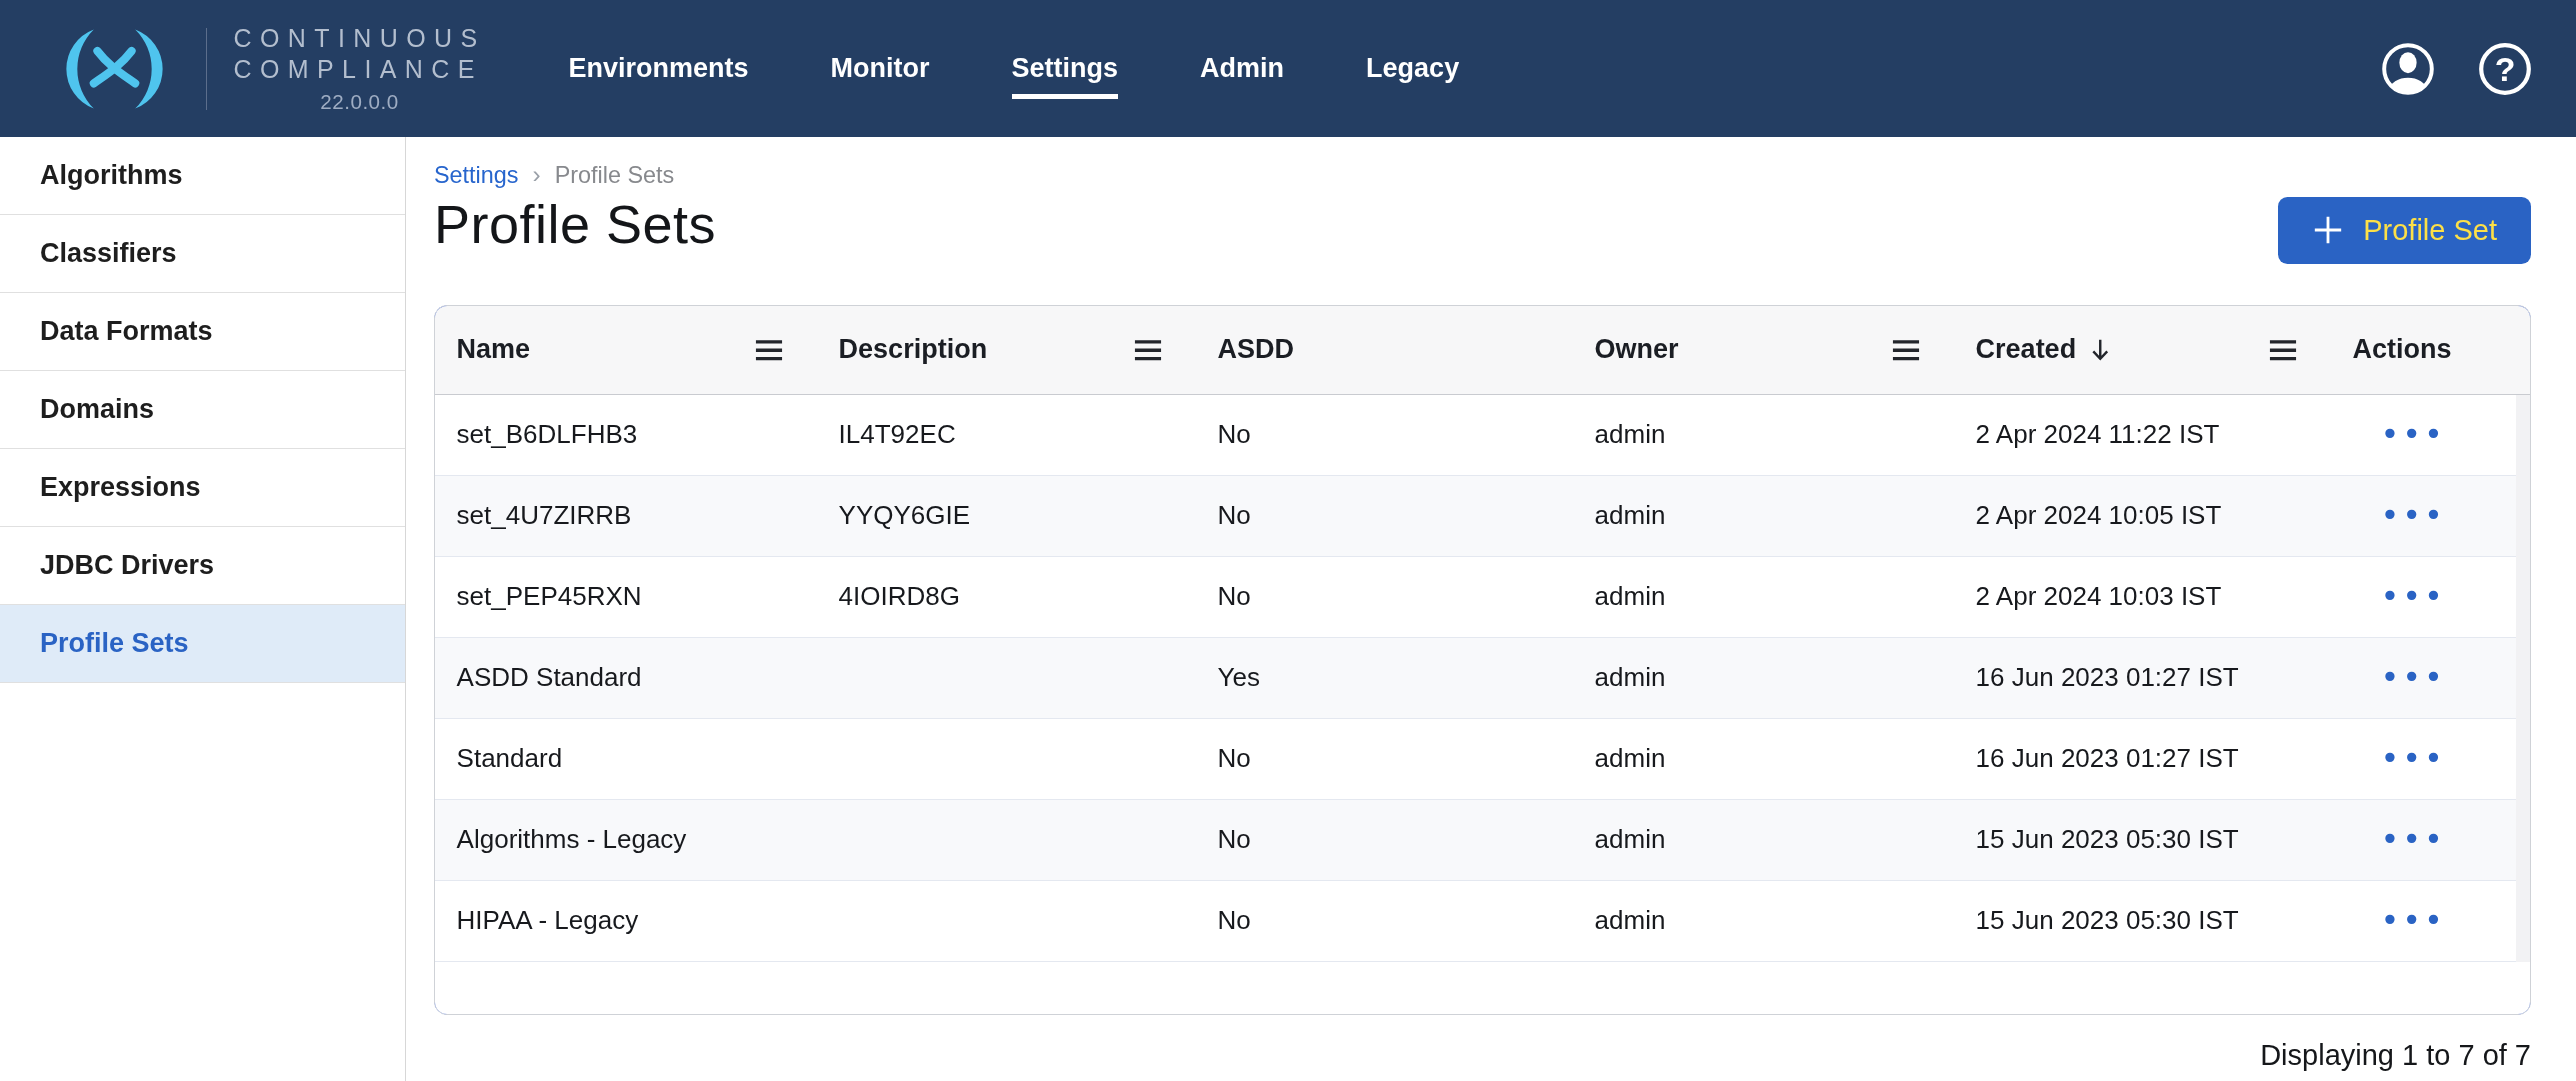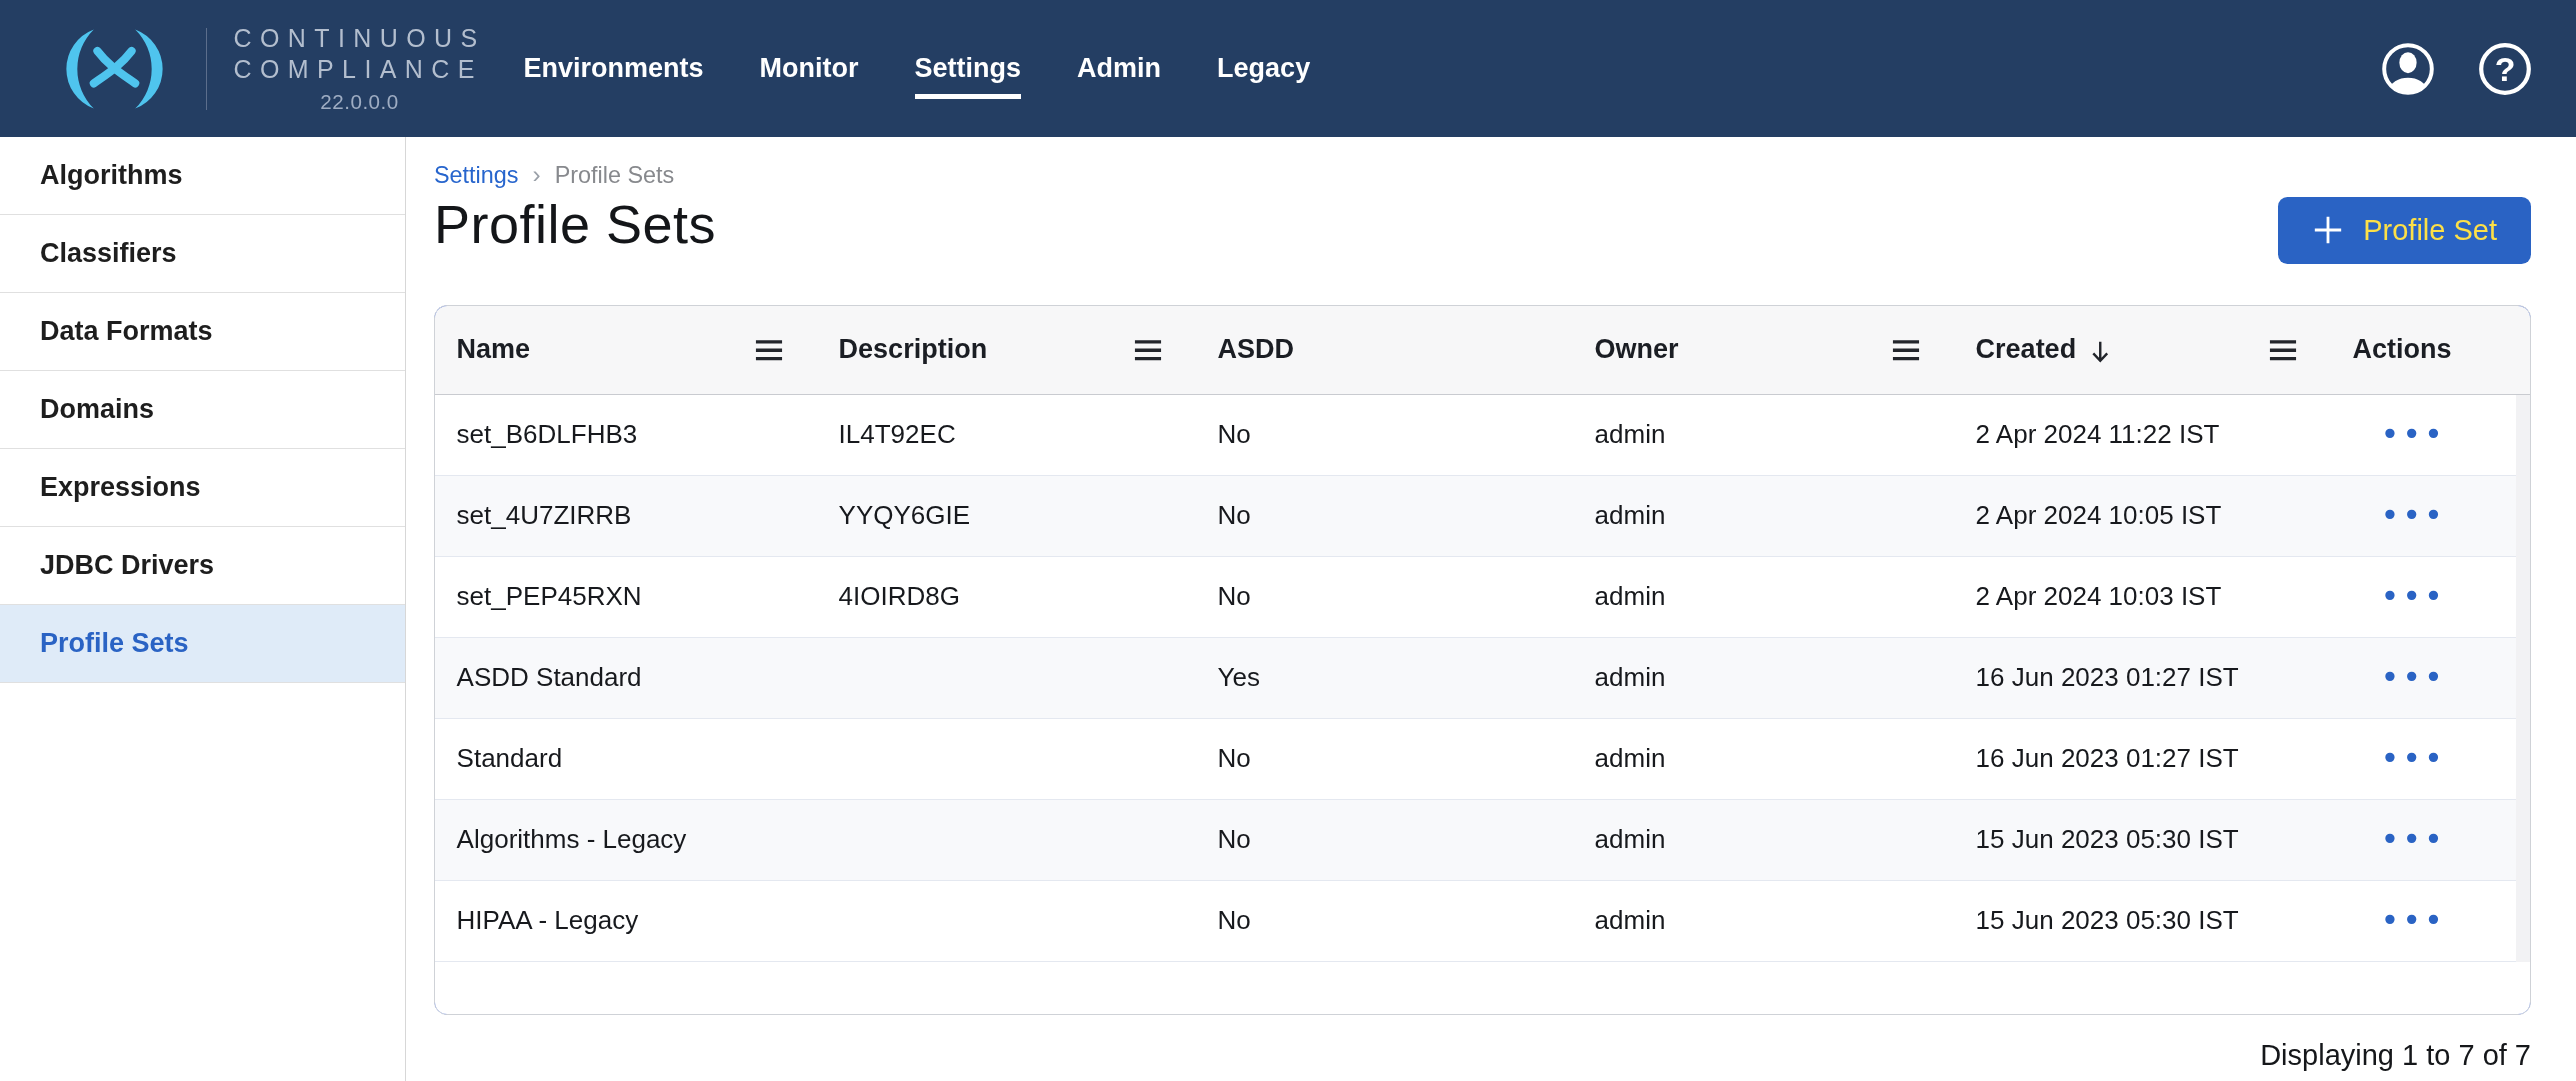--- a/index.html
+++ b/index.html
@@ -17,21 +17,21 @@
     display: flex;
     align-items: center;
   }
   .brand { display: flex; align-items: center; padding-left: 44px; }
   .logo-svg { width: 141px; height: 90px; }
   .brand-divider { width: 1.9px; height: 82px; background: #5c6e8c; margin: 0 26px 0 20.6px; }
   .brand-text { display: flex; flex-direction: column; }
   .brand-line { font-size: 25px; letter-spacing: 8.4px; color: #b3bece; line-height: 31px; font-weight: 400; }
   .brand-version { font-size: 20.6px; color: #9fadc3; text-align: center; margin-top: 4.7px; letter-spacing: 0.5px; }
 
-  .nav-links { display: flex; gap: 56px; margin-left: 38px; align-items: center; }
+  .nav-links { display: flex; gap: 82px; margin-left: 83px; align-items: center; }
   .nav-link { color: #ffffff; font-size: 27px; font-weight: 700; position: relative; padding: 7.5px 0; cursor: pointer; white-space: nowrap; }
   .nav-link.active::after {
     content: ""; position: absolute; left: 0; right: 0; bottom: -7.5px; height: 4.7px; background: #ffffff;
   }
   .nav-right { margin-left: auto; display: flex; align-items: center; gap: 41px; padding-right: 43px; }
   .nav-icon { width: 56px; height: 56px; cursor: pointer; }
 
   
   .layout { display: flex; height: 945px; }
 
@@ -72,21 +72,21 @@
   .thead {
     display: flex; height: 89px; align-items: center;
     background: #f7f7f8; border-bottom: 1.9px solid #c9cbd0;
   }
   .th {
     display: flex; align-items: center; justify-content: space-between;
     height: 100%; padding: 0 34px 0 21.6px;
     font-size: 27px; font-weight: 700; color: #1b1e24; cursor: pointer;
   }
   .th.no-menu { justify-content: flex-start; }
-  .th-group { display: flex; align-items: flex-end; gap: 13px; }
+  .th-group { display: flex; align-items: center; gap: 13px; }
   .menu-icon { width: 28px; height: 22.5px; flex-shrink: 0; cursor: pointer; }
   .sort-icon { width: 22.5px; height: 26px; }
 
   .c1 { flex: 0 0 382px; } .c2 { flex: 0 0 379px; } .c3 { flex: 0 0 377px; }
   .c4 { flex: 0 0 381px; } .c5 { flex: 0 0 377px; } .c6 { flex: 1; }
 
   .tbody { position: relative; }
   .tr { display: flex; height: 81px; align-items: center; border-bottom: 0.9px solid #e4e8f0; background: #ffffff; }
   .tr.alt { background: #f8f9fb; }
   .td { padding-left: 21.6px; font-size: 26px; color: #17191d; white-space: nowrap; overflow: hidden; }

